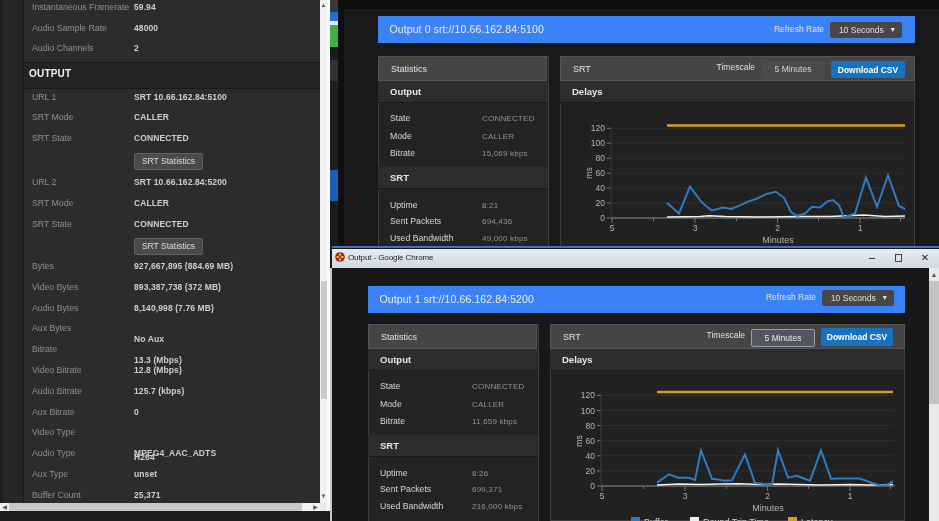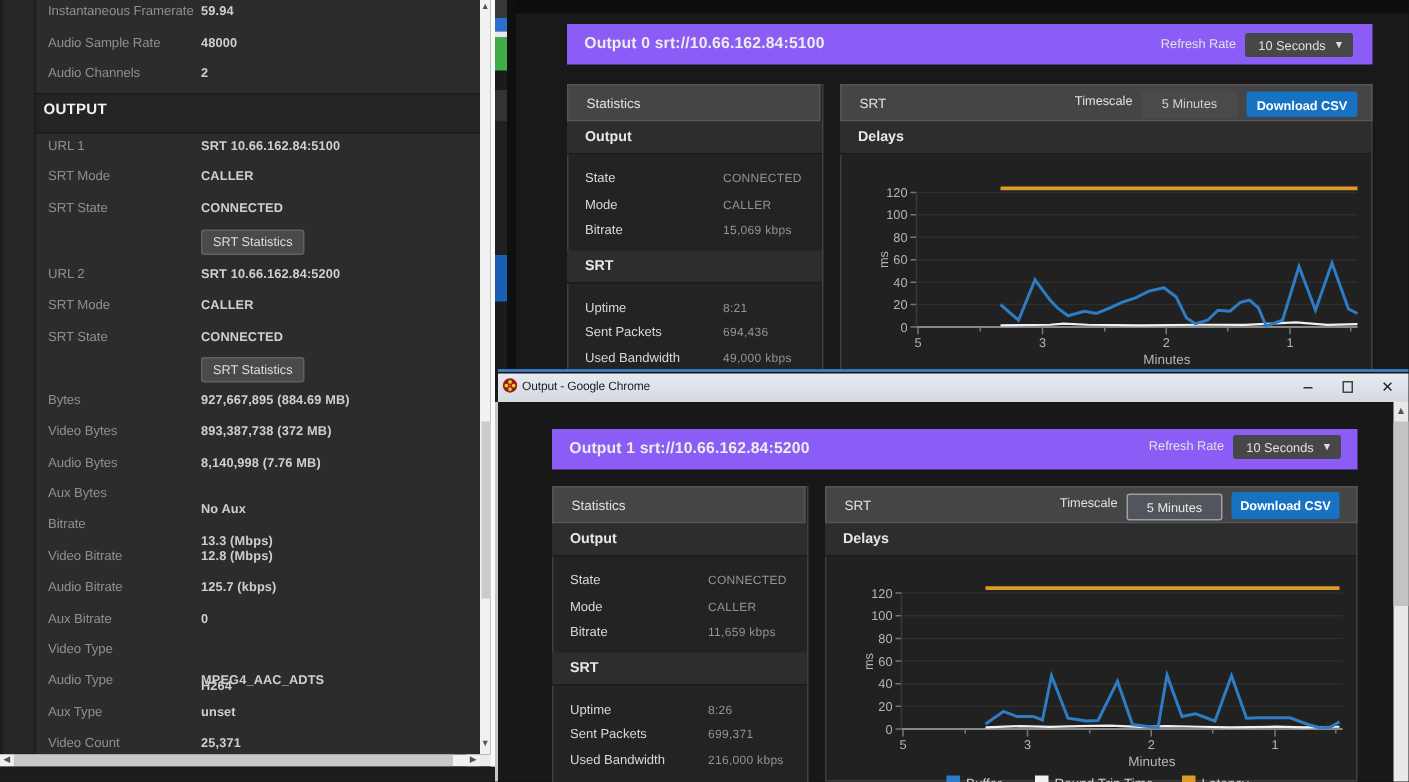--- a/index.html
+++ b/index.html
@@ -3,21 +3,21 @@
 * {margin:0;padding:0;box-sizing:border-box}
 html,body {width:939px;height:521px;overflow:hidden;background:#141414;font-family:"Liberation Sans",sans-serif}
 div {position:absolute}
 .ll {left:32px;font-size:8.8px;color:#8f8f8f;white-space:nowrap;letter-spacing:-.05px}
 .lv {left:134px;font-size:8.5px;font-weight:bold;color:#cfcfcf;white-space:nowrap;letter-spacing:.1px}
 .sl {font-size:8.7px;font-weight:normal;color:#d8d8d8;white-space:nowrap}
 .sv {font-size:8px;color:#949494;white-space:nowrap;letter-spacing:.2px}
 .panel {background:#232323;border:1px solid #3f3f3f}
 .phead {height:25px;background:#454545;border:1px solid #555;color:#e2e2e2;font-size:9px;line-height:24px;padding-left:12px}
 .pbar {height:22px;background:#2d2d2d;border-bottom:1px solid #1a1a1a;color:#e8e8e8;font-size:9.5px;font-weight:bold;line-height:22px;padding-left:12px}
-.hbar {height:27px;background:#8b5cf6;color:#ededed;font-size:10.5px;font-weight:bold;line-height:27px;padding-left:11.5px;letter-spacing:.1px}
+.hbar {height:27px;background:#3b82f6;color:#ededed;font-size:10.5px;font-weight:normal;line-height:27px;padding-left:11.5px;letter-spacing:.1px}
 .chart {position:absolute}
 .btn {border-radius:2px;text-align:center;white-space:nowrap}
 </style></head>
 <body>
 
 <div style="left:0;top:0;width:330px;height:521px;background:#1c1c1c"></div>
 <div style="left:1.5px;top:0;width:21.5px;height:503px;background:#262626"></div>
 <div style="left:24px;top:0;width:296px;height:503px;background:#2c2c2c"></div>
 <div style="left:24px;top:62px;width:296px;height:27px;background:#242424;border-top:1px solid #1a1a1a;border-bottom:1px solid #1a1a1a"></div>
 <div style="left:29px;top:68px;font-size:10px;font-weight:bold;color:#f2f2f2;letter-spacing:.2px">OUTPUT</div>
@@ -54,21 +54,21 @@
 <div class="ll" style="top:385.8px">Audio Bitrate</div>
 <div class="lv" style="top:385.8px">125.7 (kbps)</div>
 <div class="ll" style="top:406.6px">Aux Bitrate</div>
 <div class="lv" style="top:406.6px">0</div>
 <div class="ll" style="top:427.4px">Video Type</div>
 <div class="lv" style="top:452px">H264</div>
 <div class="ll" style="top:448.2px">Audio Type</div>
 <div class="lv" style="top:448.2px">MPEG4_AAC_ADTS</div>
 <div class="ll" style="top:469px">Aux Type</div>
 <div class="lv" style="top:469px">unset</div>
-<div class="ll" style="top:489.8px">Video Count</div>
+<div class="ll" style="top:489.8px">Buffer Count</div>
 <div class="lv" style="top:489.8px">25,371</div>
 <div class="btn" style="left:134px;top:153px;width:69px;height:17px;background:#4a4a4a;border:1px solid #616161;color:#dedede;font-size:8.5px;line-height:15px">SRT Statistics</div>
 <div class="btn" style="left:134px;top:237.5px;width:69px;height:17px;background:#4a4a4a;border:1px solid #616161;color:#dedede;font-size:8.5px;line-height:15px">SRT Statistics</div>
 
 <div style="left:320px;top:0;width:7px;height:503px;background:#f1f1f1"></div>
 <div style="left:320.5px;top:281px;width:6px;height:118px;background:#cbcbcb"></div>
 <div style="left:320px;top:0px;width:7px;height:10px;color:#555;font-size:6px;text-align:center;line-height:10px">▲</div>
 <div style="left:320px;top:491px;width:7px;height:11px;color:#555;font-size:6px;text-align:center;line-height:11px">▼</div>
 
 <div style="left:0;top:503px;width:320px;height:8px;background:#f1f1f1"></div>

